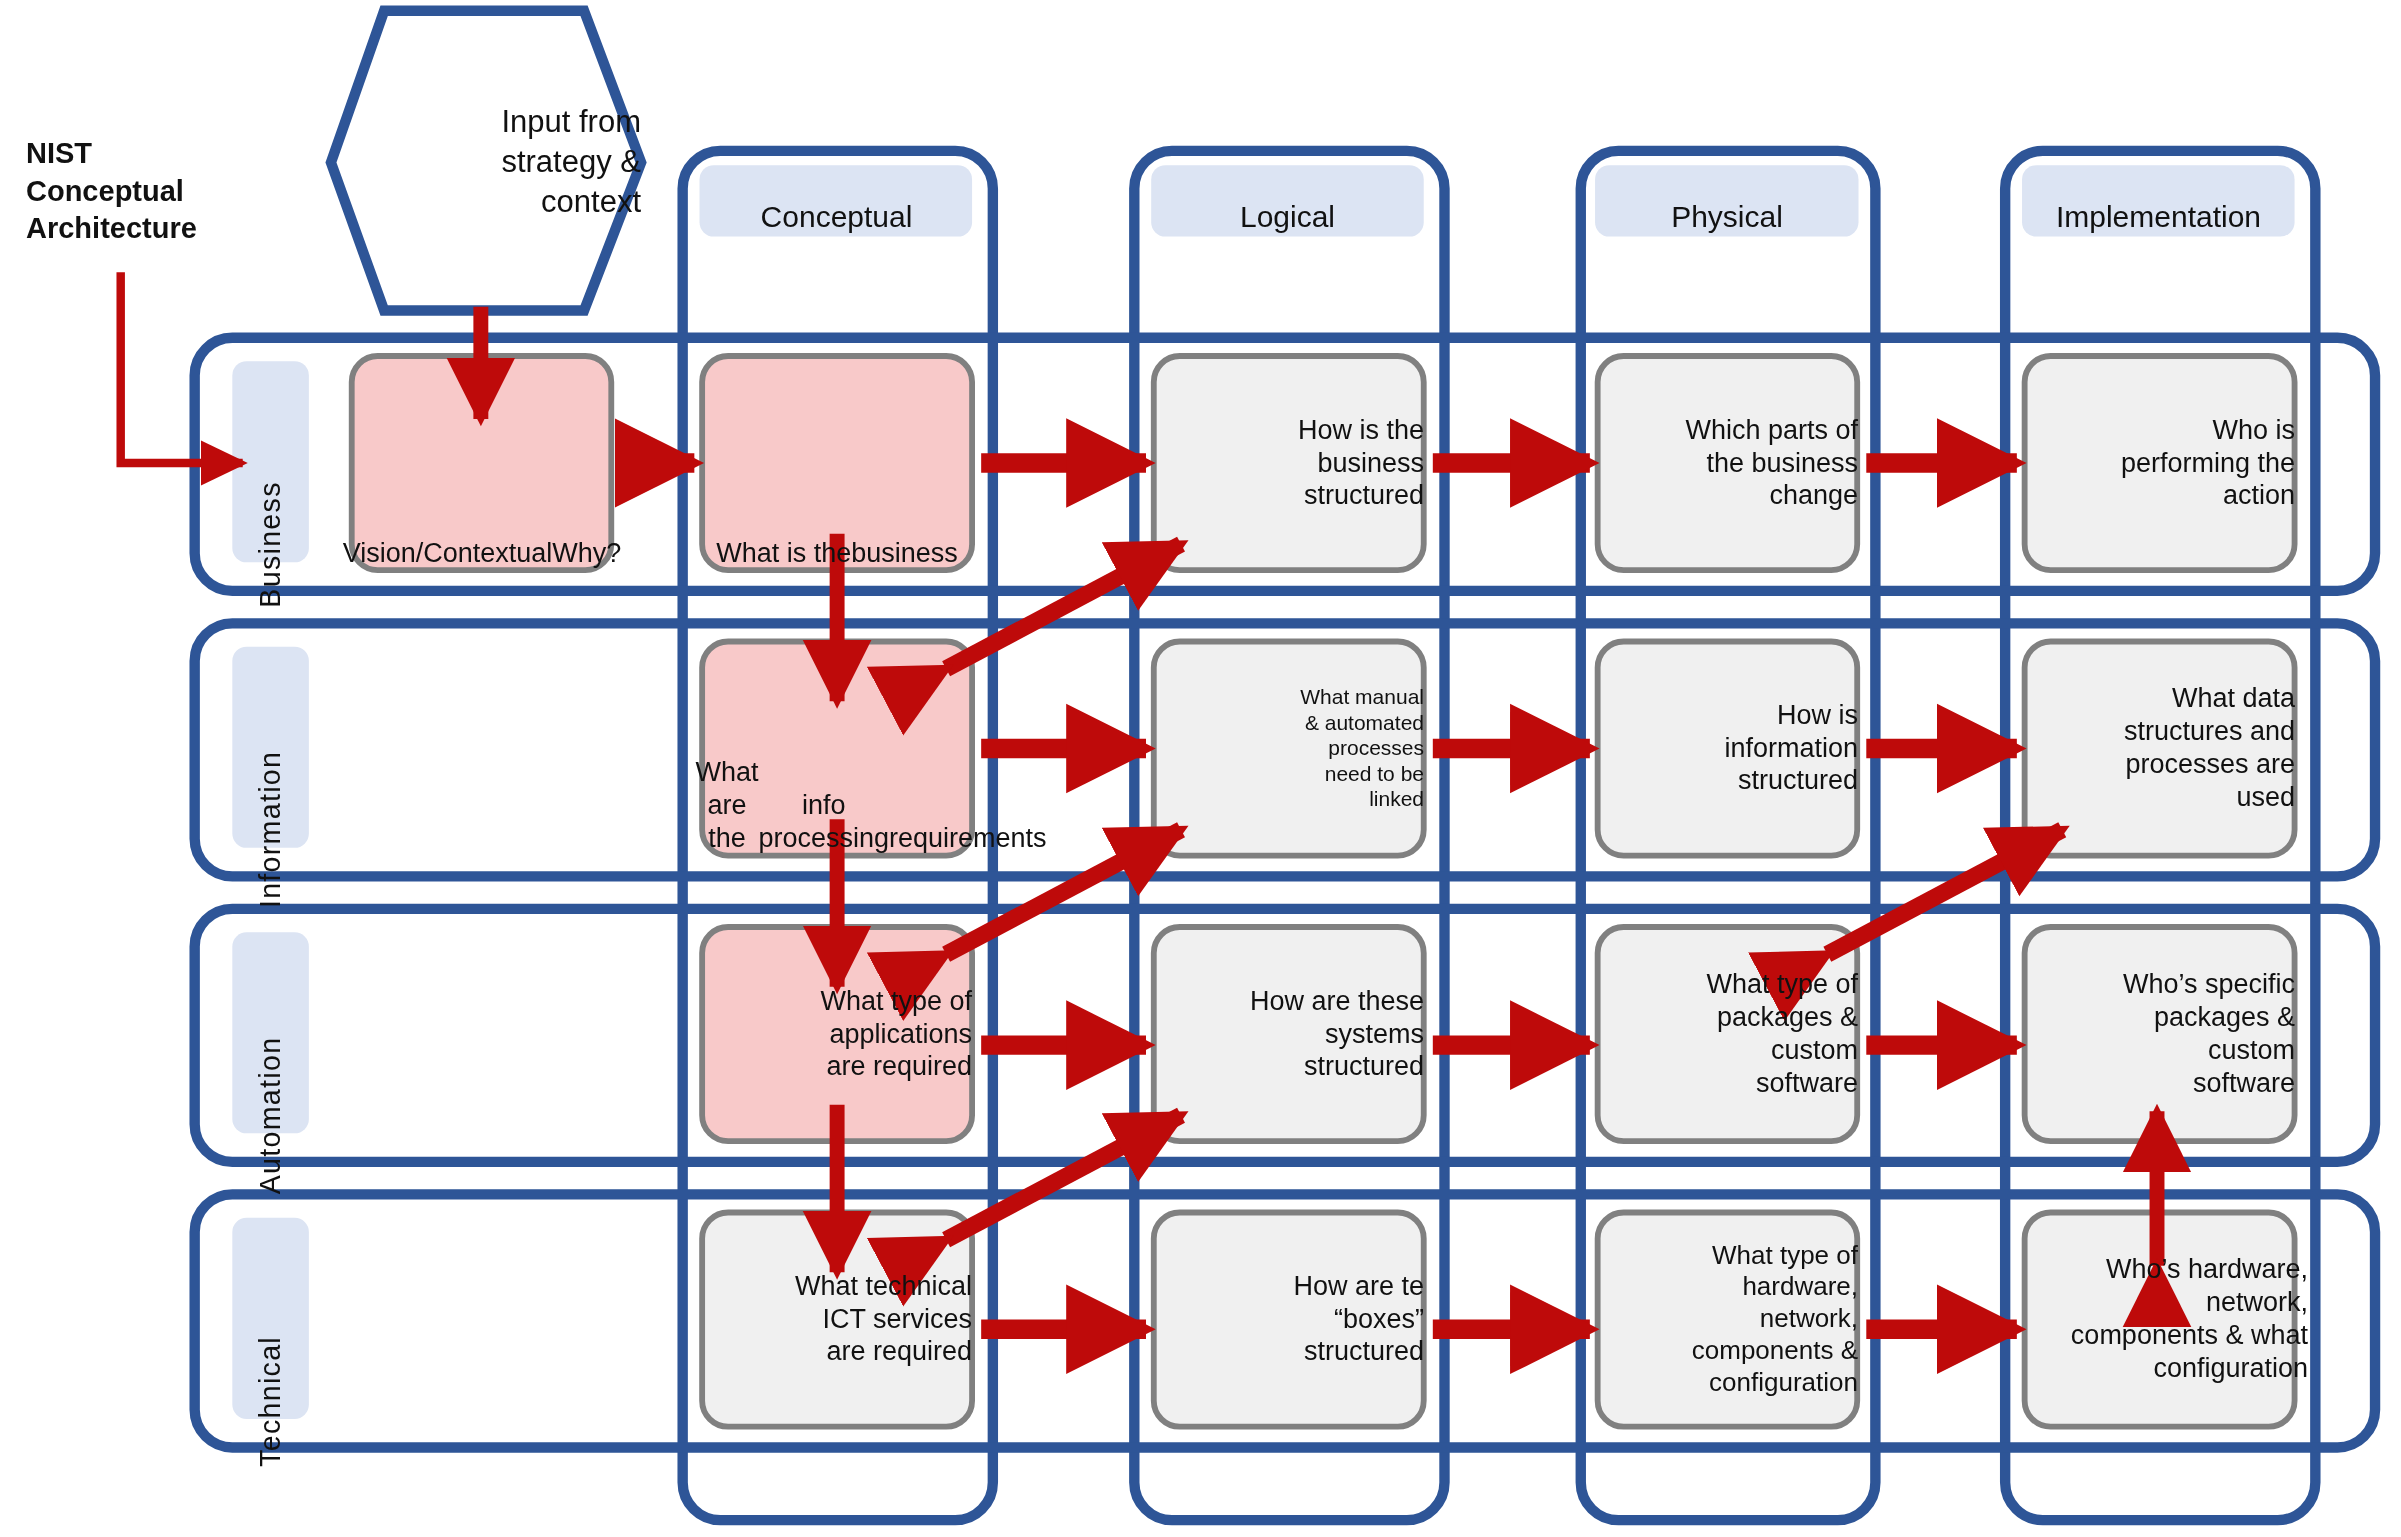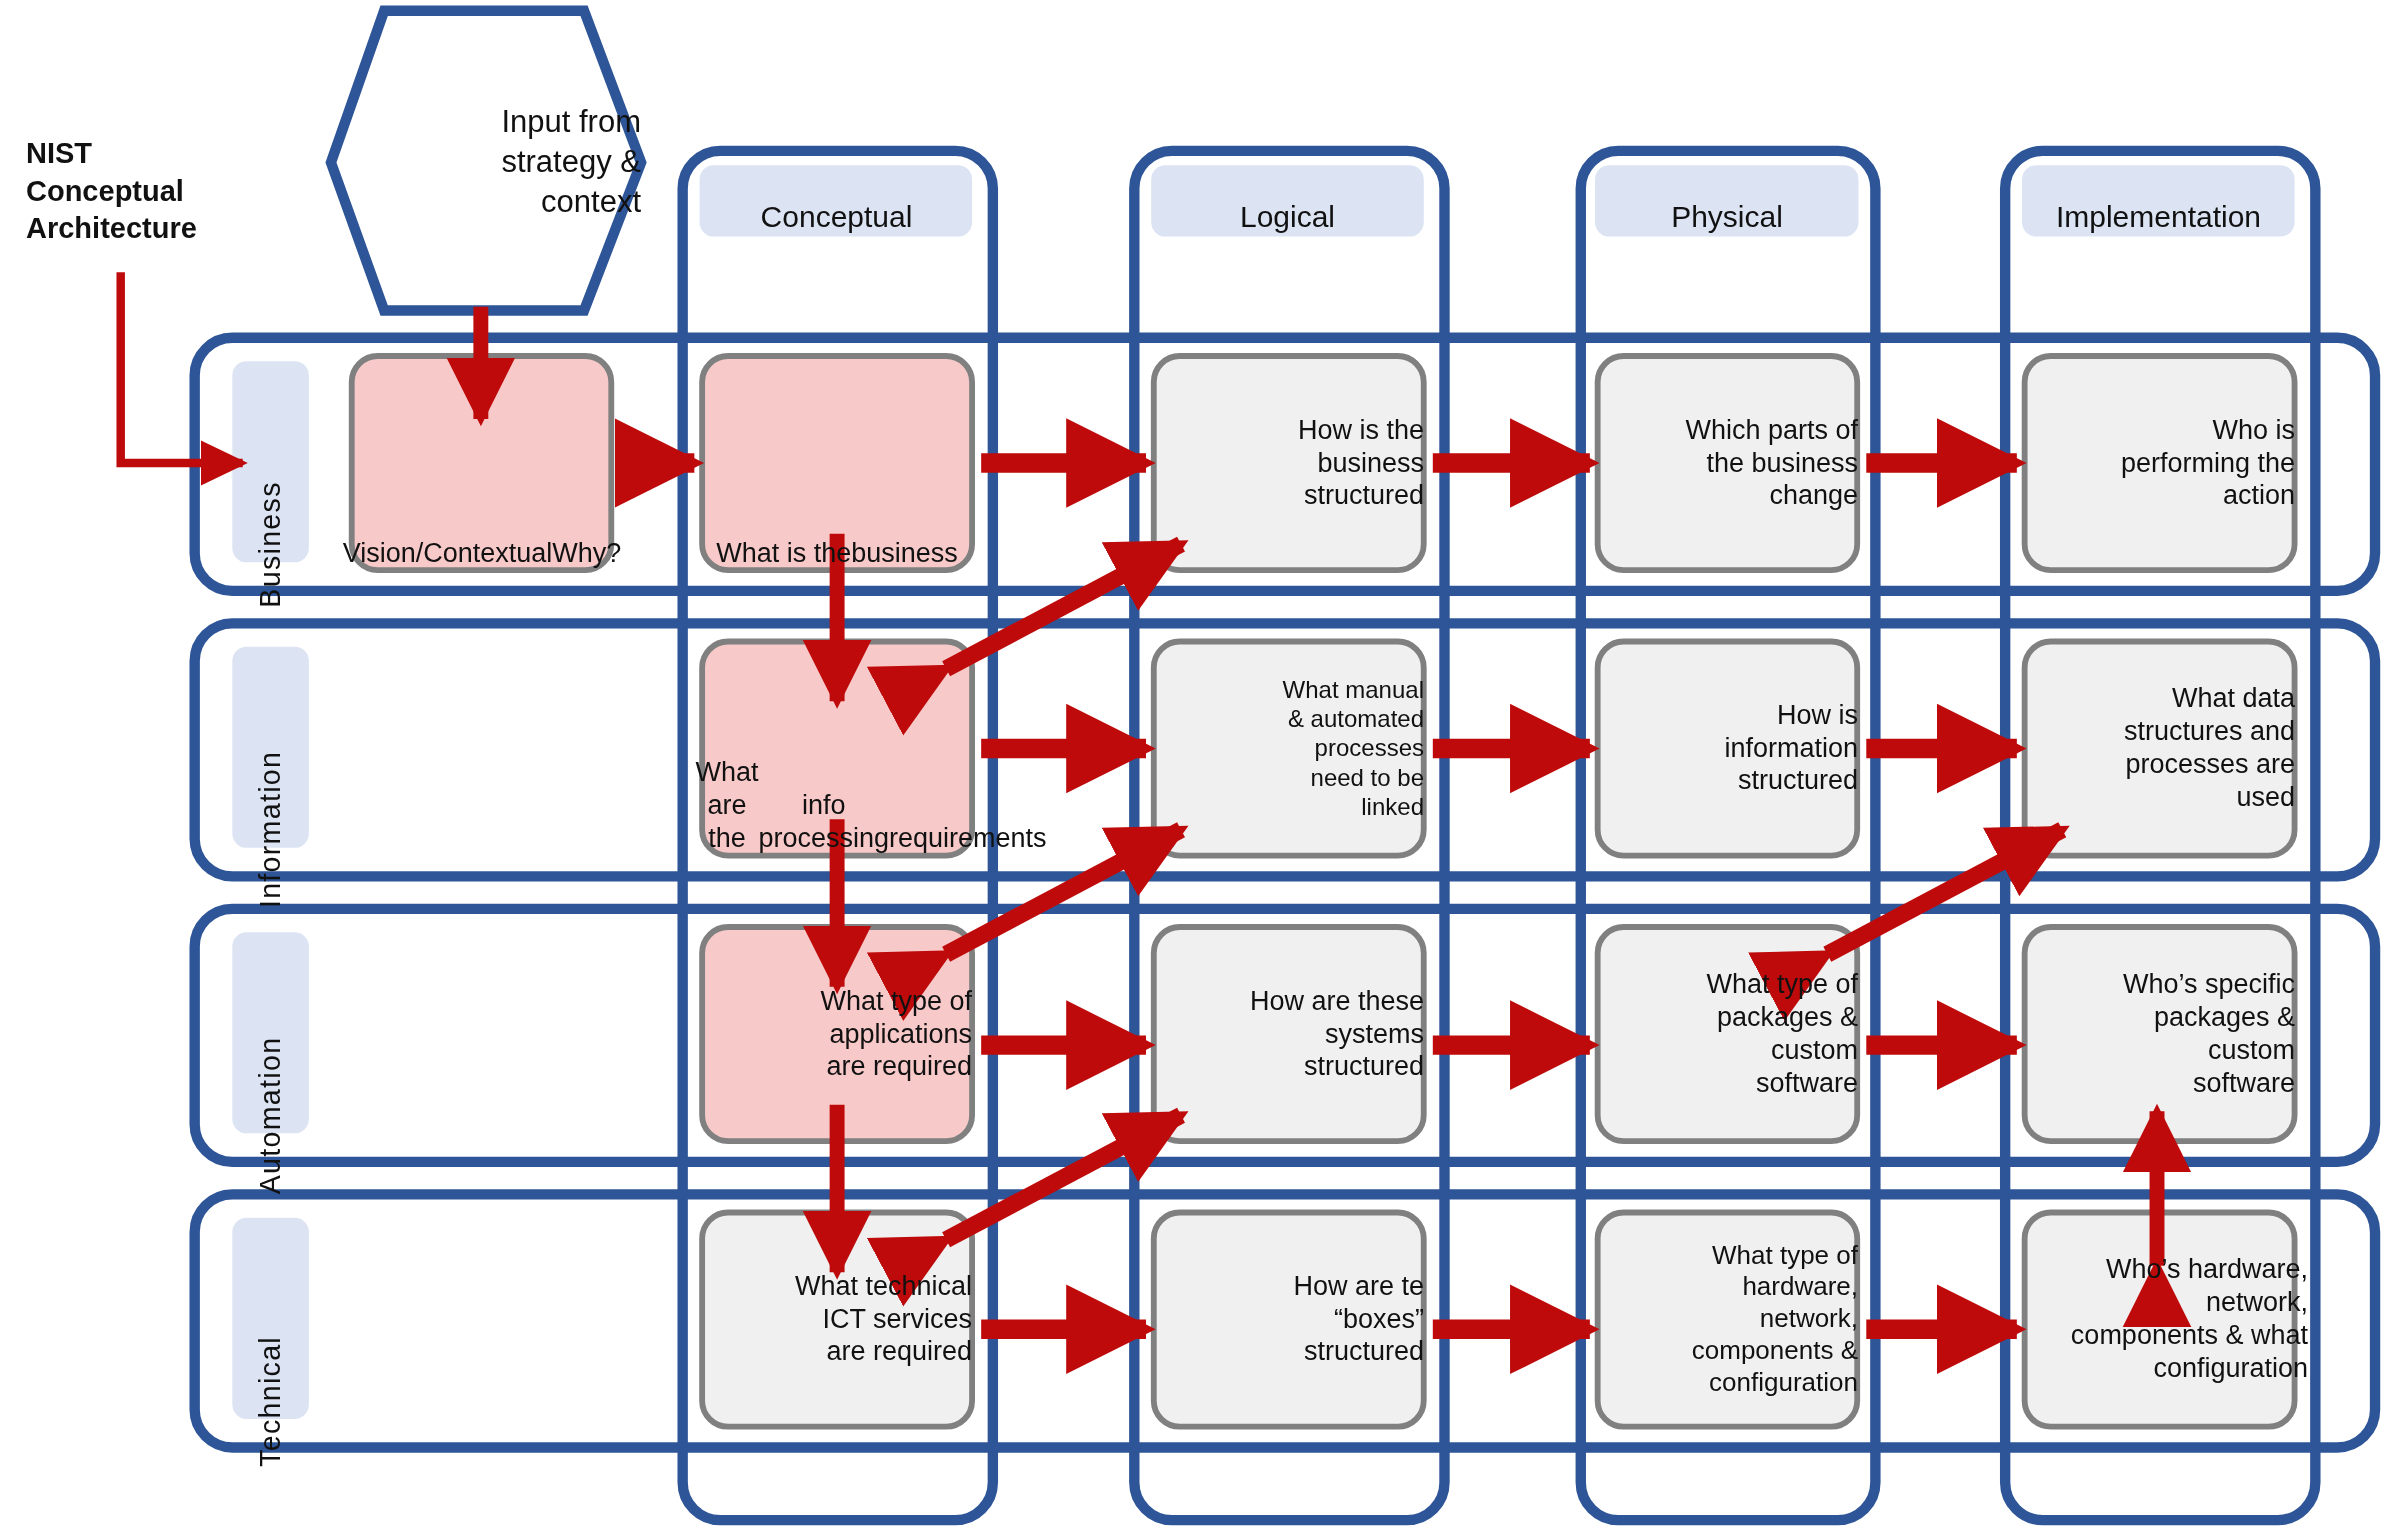--- a/index.html
+++ b/index.html
@@ -185,21 +185,21 @@
     <span>Who is</span>
     <span>performing the</span>
     <span>action</span>
   </div>
 
   <div class="lbl cell-text" style="left:736px;top:641px;width:270px;height:214px;">
     <span>What are the</span>
     <span>info processing</span>
     <span>requirements</span>
   </div>
-  <div class="lbl cell-text" style="left:1154px;top:641px;width:270px;height:214px;flex-direction:column;font-size:24px;">
+  <div class="lbl cell-text" style="left:1154px;top:641px;width:270px;height:214px;flex-direction:column;font-size:21px;">
     <span>What manual</span>
     <span>&amp; automated</span>
     <span>processes</span>
     <span>need to be</span>
     <span>linked</span>
   </div>
   <div class="lbl cell-text" style="left:1598px;top:641px;width:260px;height:214px;flex-direction:column;">
     <span>How is</span>
     <span>information</span>
     <span>structured</span>

